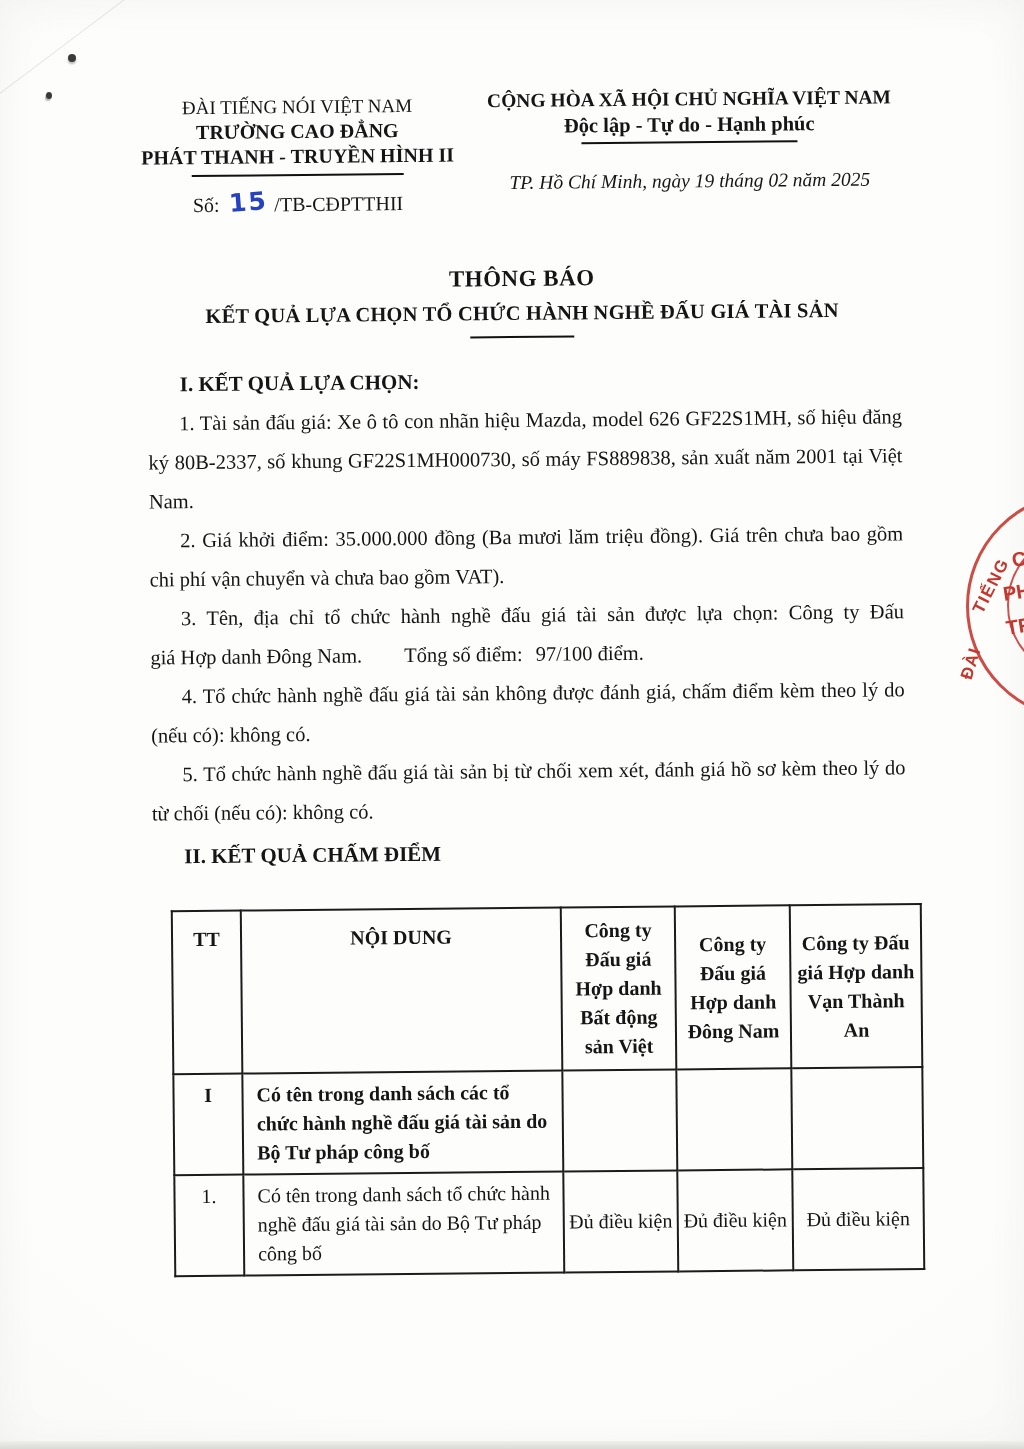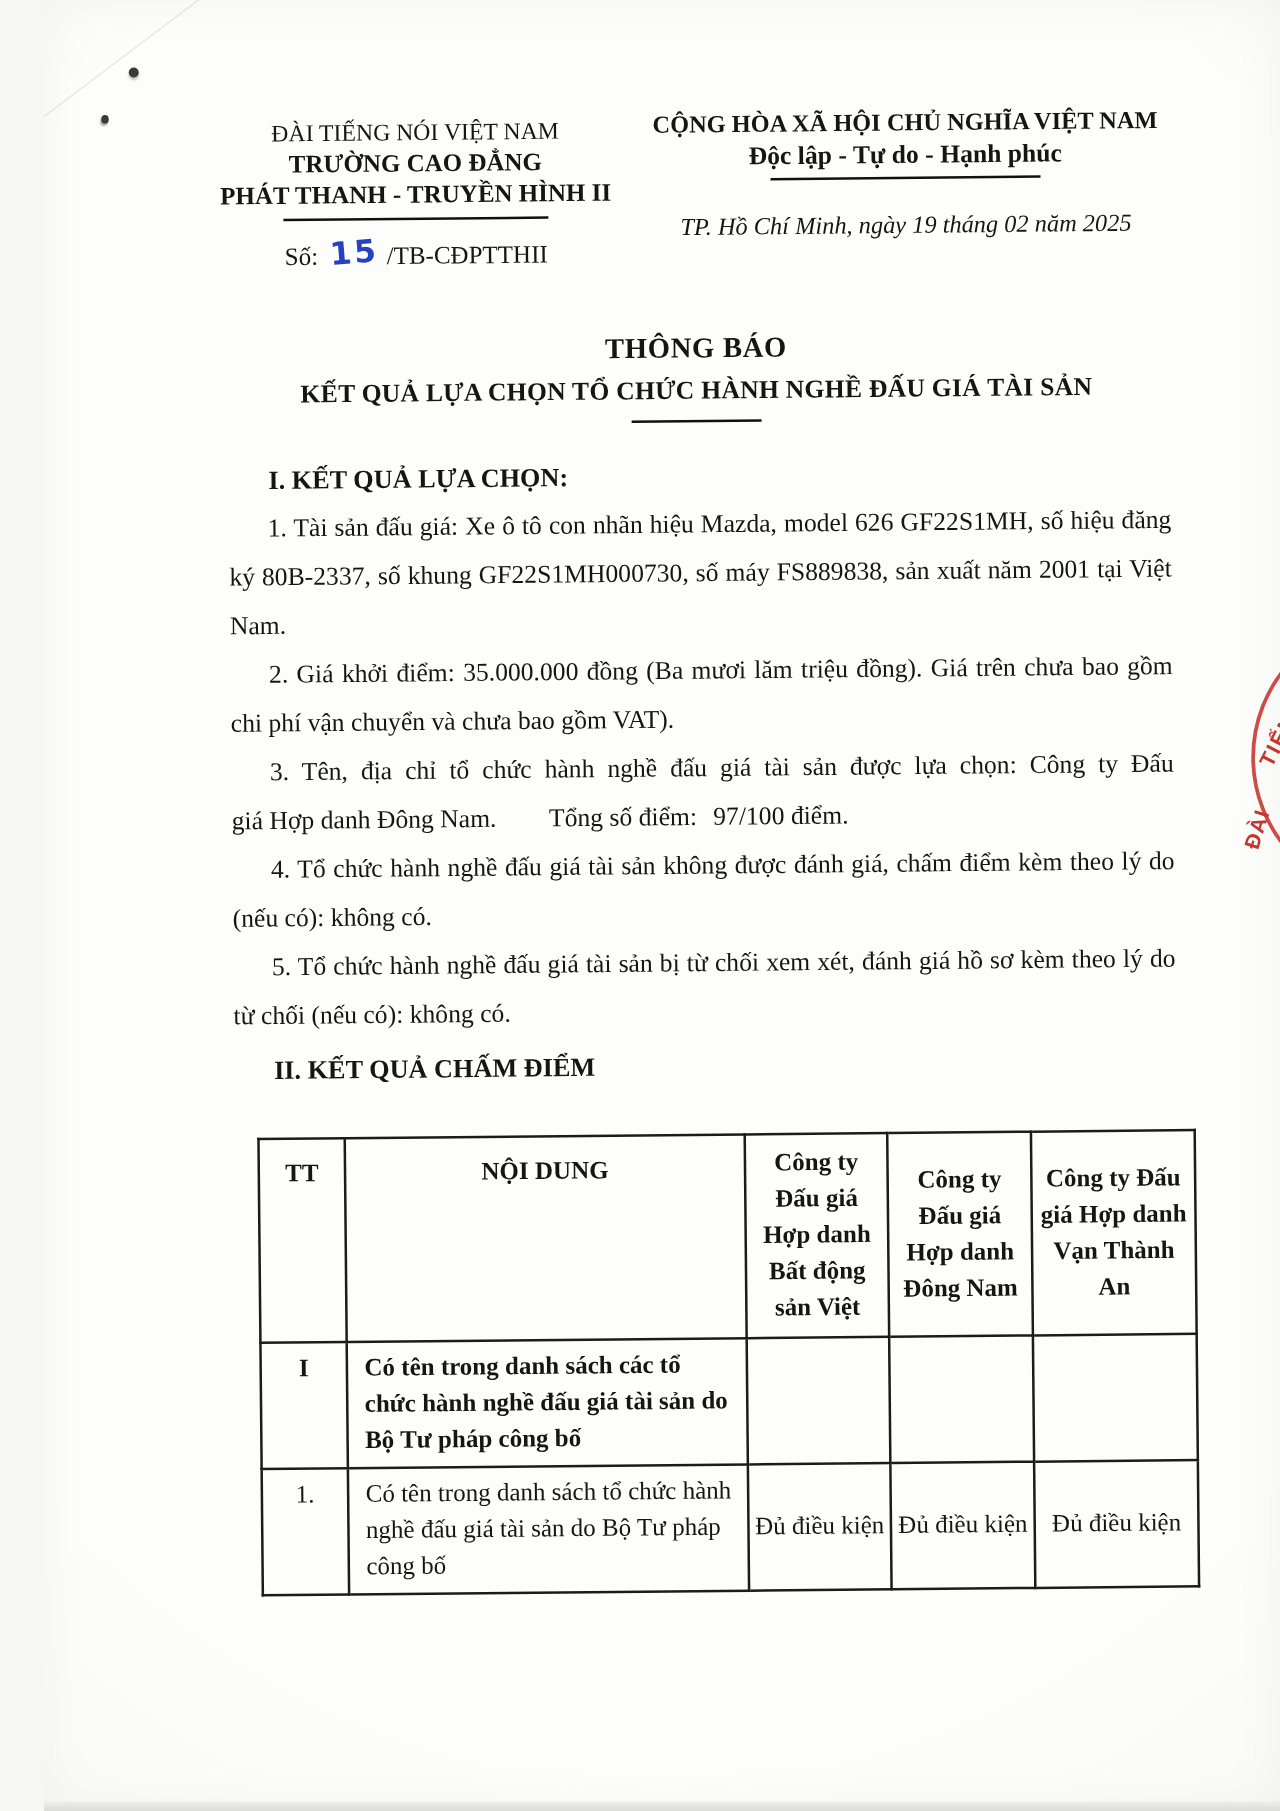--- a/index.html
+++ b/index.html
@@ -5,21 +5,20 @@
   html,body{margin:0;padding:0;}
   body{
     width:1024px;height:1449px;position:relative;overflow:hidden;
     font-family:"Liberation Serif","DejaVu Serif",serif;color:#151515;
     background:#f6f6f3;
   }
   .sheet{
     position:absolute;inset:0;overflow:hidden;
     background:radial-gradient(125% 95% at 50% 45%, #fdfdfc 55%, #f3f3f0 100%);
     box-shadow:inset 0 0 45px rgba(0,0,0,0.045);
-    margin-left:35px;
   }
   .bottom-edge{
     position:absolute;left:0;right:0;bottom:0;height:8px;
     background:linear-gradient(#efefec,#d9d9d6);
   }
   .crease{
     position:absolute;left:-28px;top:18px;width:215px;height:96px;
     border-bottom:1px solid rgba(110,110,110,0.16);
     transform:rotate(-37deg);transform-origin:0 100%;
   }

